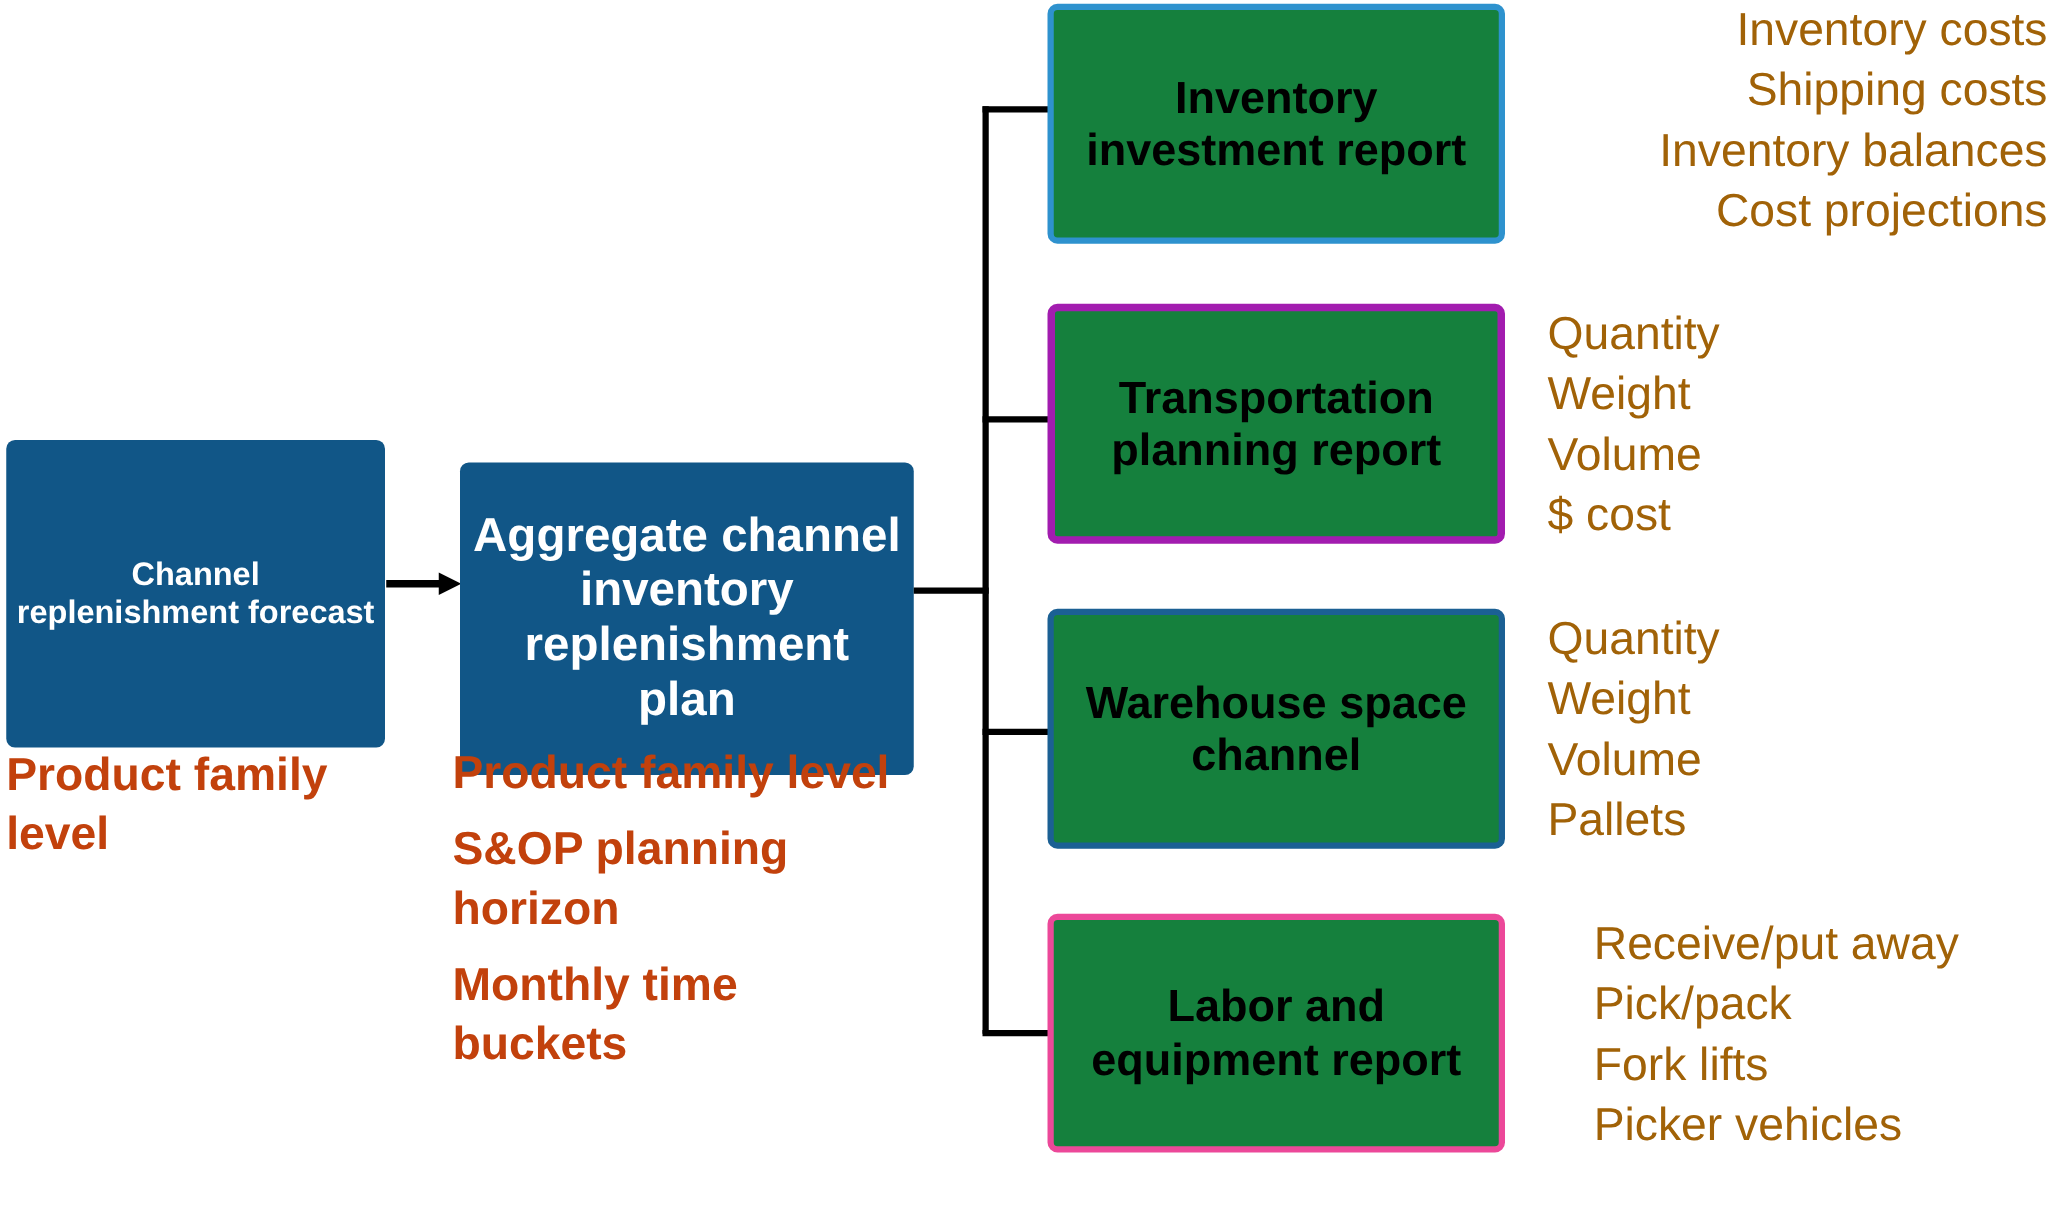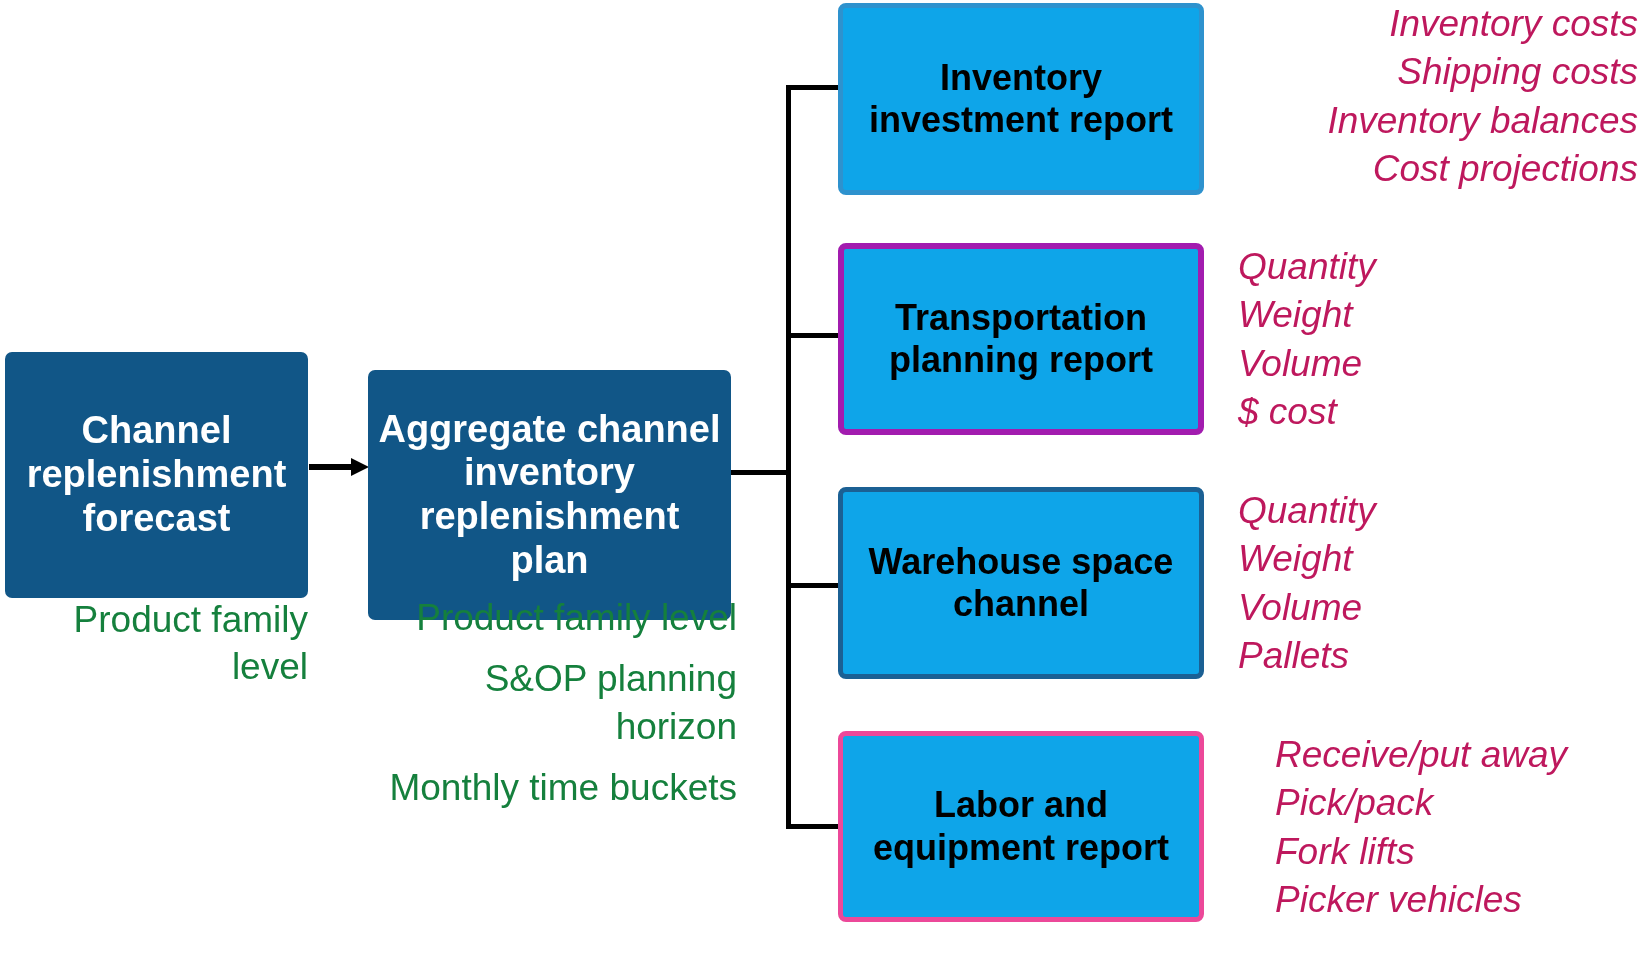--- a/index.html
+++ b/index.html
@@ -30,35 +30,36 @@
     align-items: center;
     justify-content: center;
     text-align: center;
     line-height: 1.15;
     box-sizing: border-box;
   }
   .blue-box .bx-text { width: 100%; padding: 0 8px; }
 
   #box-forecast {
     left: 5px;  top: 352px;  width: 303px; height: 246px;
-    font-size: 38px;
+    font-size: 26px;
   }
   #box-plan {
     left: 368px; top: 348px; width: 363px; height: 250px;
     font-size: 38px;
     margin-top: 22px;
   }
 
   
   .caption {
     position: absolute;
-    text-align: right;
+    text-align: left;
     font-size: 37px;
     line-height: 1.28;
-    color: #15803d;
+    color: #c2410c;
+    font-weight: bold;
   }
   #cap-forecast { left: 5px;  top: 596px; width: 303px; }
   #cap-plan     { left: 362px; top: 594px; width: 375px; }
   #cap-plan .cap-line { margin-bottom: 14px; }
   #cap-plan .cap-line:last-child { margin-bottom: 11px; }
 
   
   #arrow {
     position: absolute;
     left: 309px; top: 458px; width: 60px; height: 18px;
@@ -75,21 +76,21 @@
   }
 
   
   #connector { position: absolute; left: 0; top: 0; width: 1643px; height: 967px; }
   .line-h { position: absolute; height: 5px; background: #000000; }
   .line-v { position: absolute; width: 5px; background: #000000; }
 
   
   .report-box {
     position: absolute;
-    background: #0ea5e9;
+    background: #15803d;
     border-radius: 8px;
     display: flex;
     align-items: center;
     justify-content: center;
     text-align: center;
     font-weight: bold;
     font-size: 36px;
     line-height: 1.17;
     box-sizing: border-box;
     color: #000000;
@@ -99,23 +100,22 @@
   #box-inventory     { left: 838px; top: 3px;   width: 366px; height: 192px; border: 5px solid #2E92CE; }
   #box-transport     { left: 838px; top: 243px; width: 366px; height: 192px; border: 6px solid #a21caf; }
   #box-warehouse     { left: 838px; top: 487px; width: 366px; height: 192px; border: 5px solid #1B6094; }
   #box-labor         { left: 838px; top: 731px; width: 366px; height: 191px; border: 5px solid #ec4899; }
 
   
   .annot {
     position: absolute;
     font-size: 37px;
     line-height: 1.31;
-    color: #be185d;
+    color: #a16207;
     white-space: nowrap;
-    font-style: italic;
   }
   .annot .a-line { display: block; }
 
   #annot-inventory { left: 1228px; top: 0px;   width: 410px; text-align: right; }
   #annot-transport { left: 1238px; top: 243px; width: 400px; text-align: left; }
   #annot-warehouse { left: 1238px; top: 487px; width: 400px; text-align: left; }
   #annot-labor     { left: 1238px; top: 731px; width: 400px; text-align: left; margin-left: 37px; }
 </style>
 </head>
 <body>

